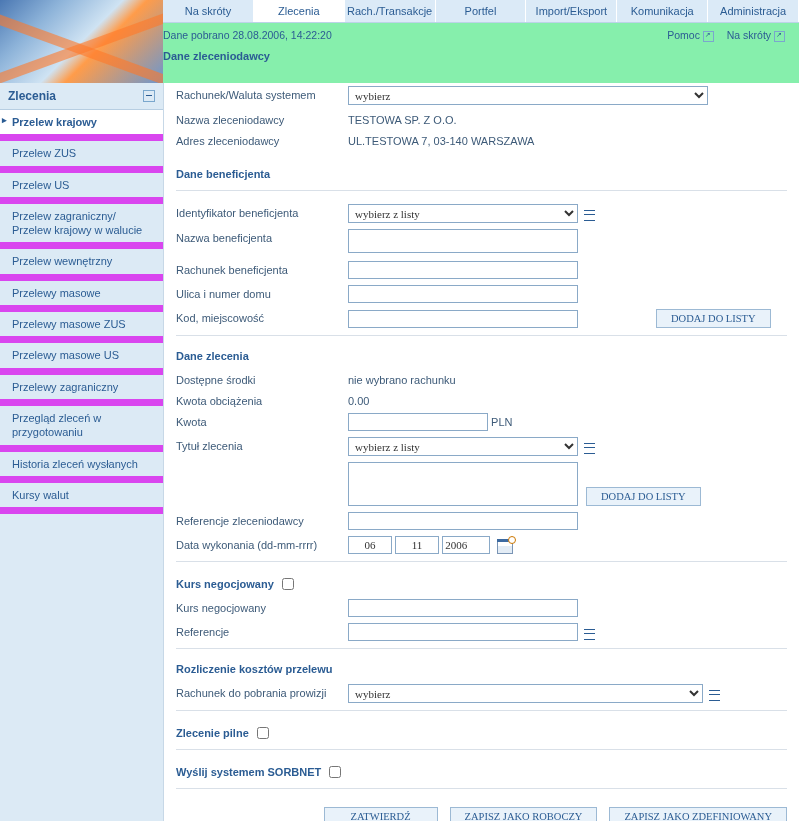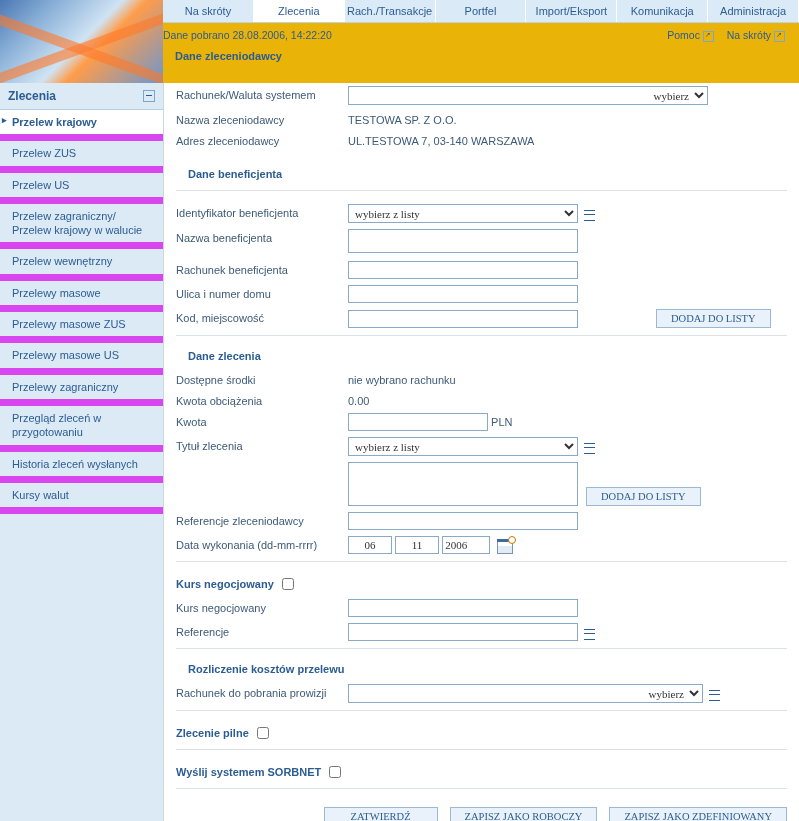--- a/index.html
+++ b/index.html
@@ -3,21 +3,21 @@
 <meta charset="utf-8">
 <style>
   body {
     margin: 0;
     font-family: Tahoma, Verdana, sans-serif;
     font-size: 11px;
     color: #333;
     background: #fff;
   }
   .wrap { width: 799px; }
-  .topbar { display: flex; background: #eab308; }
+  .topbar { display: flex; background: #86efac; }
   .logo { width: 163px; height: 83px; background: linear-gradient(135deg,#4b78b3 0%,#8db3d9 25%,#cfe3f3 50%,#ff9c4a 60%,#6b97cf 100%); position:relative; overflow:hidden;}
   .logo::before, .logo::after{content:"";position:absolute;background:rgba(255,120,40,.6);}
   .logo::before{width:220px;height:10px;top:44px;left:-30px;transform:rotate(20deg);}
   .logo::after{width:220px;height:10px;top:44px;left:-30px;transform:rotate(-20deg);}
   .tabs { flex:1; }
   .tabrow { display:flex; height:22px; border-bottom:1px solid #bcd3e8;}
   .tab {
     flex:1;
     text-align:center;
     line-height:22px;
@@ -25,21 +25,21 @@
     background:#dbeaf7;
     border-right:1px solid #fff;
     font-size:11px;
     cursor:pointer;
   }
   .tab.active { background:#fff; font-weight:normal; }
   .meta-row { display:flex; justify-content:space-between; padding:6px 12px 4px 0; color:#2b5c93; font-size:10.5px; align-items:center;}
   .meta-row .right a{color:#2b5c93;text-decoration:none;margin-left:8px;}
   .meta-row .right .sq{display:inline-block;width:9px;height:9px;border:1px solid #7aa7cd;margin-right:2px;vertical-align:middle;position:relative;}
   .meta-row .right .sq::after{content:"↗";position:absolute;font-size:7px;left:1px;top:-1px;color:#2b5c93;}
-  .section-head { color:#2b5c93; font-weight:bold; padding:4px 0 6px 12px;}
+  .section-head { color:#2b5c93; font-weight:bold; padding:4px 0 6px 0;}
   hr.sep { border:none; border-top:1px solid #d9e0e8; margin:4px 0 10px 0;}
   .main { display:flex;}
   .sidebar { width:163px; background:#dceaf5; border-right:1px solid #c7d8e7; padding-bottom:400px;}
   .sidebar-title { display:flex; justify-content:space-between; align-items:center; padding:6px 8px; color:#2b5c93; font-weight:bold; font-size:12px; border-bottom:1px solid #b7cee2;}
   .minus-box{width:10px;height:10px;border:1px solid #7aa7cd;position:relative;}
   .minus-box::after{content:"";position:absolute;left:2px;right:2px;top:4px;border-top:1px solid #2b5c93;}
   .side-item{padding:5px 8px 5px 12px;color:#2b5c93;border-bottom:7px solid #d946ef;cursor:pointer;line-height:1.3;}
   .side-item.active{background:#fff;font-weight:bold;position:relative;}
   .side-item.active::before{content:"▸";position:absolute;left:2px;top:5px;font-size:9px;color:#2b5c93;}
   .content{ flex:1; padding:0 12px 20px 12px; }
@@ -50,21 +50,21 @@
     border:1px solid #8aa9c7;
     font: 11px Tahoma;
     color:#333;
     padding:1px 2px;
     box-sizing:border-box;
     background:#fff;
   }
   select{ height:19px;}
   input[type=text]{ height:18px;}
   textarea{ resize:none; overflow-y:scroll;}
-  .w-long{ width:360px;text-align:right;}
+  .w-long{ width:360px;}
   .w-med{ width:230px;}
   .w-small{ width:140px;}
   .w-date{ width:44px; text-align:center;}
   .w-year{ width:48px; text-align:left;}
   .list-icon{display:inline-block;width:11px;height:11px;vertical-align:middle;margin-left:3px;position:relative;}
   .list-icon::before{content:"";position:absolute;left:0;right:0;top:1px;border-top:1.5px solid #2b5c93;}
   .list-icon::after{content:"";position:absolute;left:0;right:0;top:5px;height:5px;border-top:1.5px solid #2b5c93;border-bottom:1.5px solid #2b5c93;}
   .cal-icon{display:inline-block;width:14px;height:13px;border:1px solid #7a95b5;margin-left:4px;position:relative;vertical-align:middle;background:linear-gradient(#fff 50%,#e3ecf5 50%);}
   .cal-icon::before{content:"";position:absolute;left:-1px;right:-1px;top:-1px;height:3px;background:#3d6aa0;}
   .cal-icon::after{content:"";position:absolute;width:6px;height:6px;border:1px solid #c70;border-radius:50%;right:-4px;top:-4px;background:#fff;}

